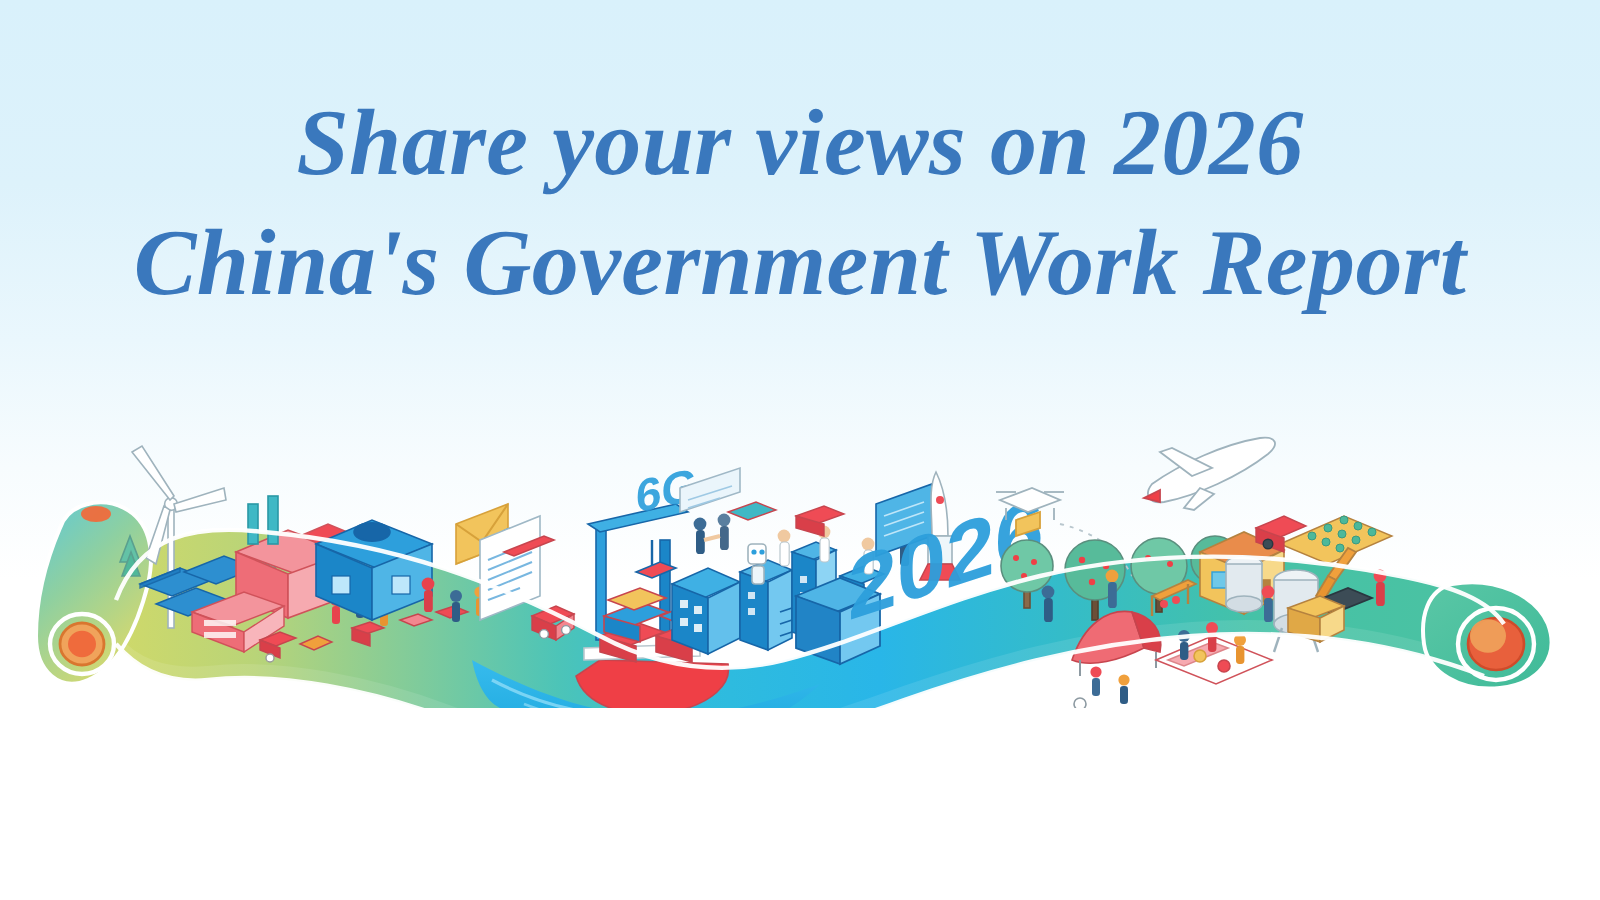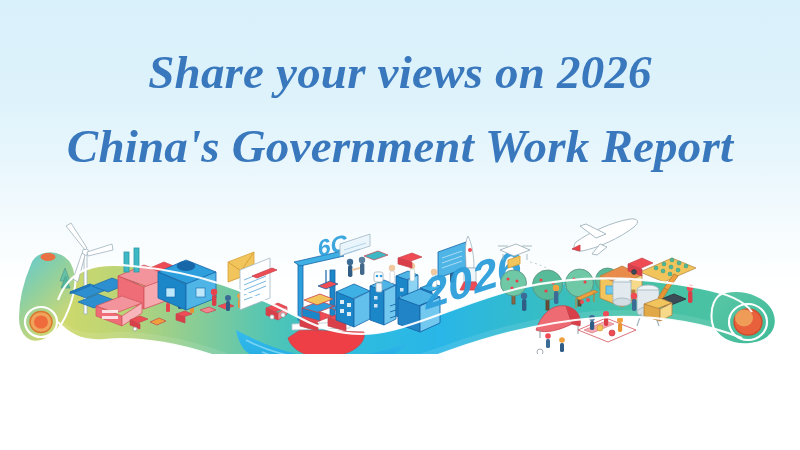--- a/index.html
+++ b/index.html
@@ -30,21 +30,21 @@
     color: #3a78bd;
     line-height: 1.06;
     letter-spacing: 0.2px;
     user-select: none;
   }
   .hl-line {
     display: block;
     white-space: nowrap;
   }
   #hl-line-1 { font-size: 47px; }
-  #hl-line-2 { font-size: 47px; margin-top: 24px; }
+  #hl-line-2 { font-size: 47px; margin-top: 10px; }
 
   
   #illustration {
     position: absolute;
     left: 0;
     top: 0;
     width: 800px;
     height: 450px;
   }
   .svg-fill { display: block; width: 800px; height: 450px; }

